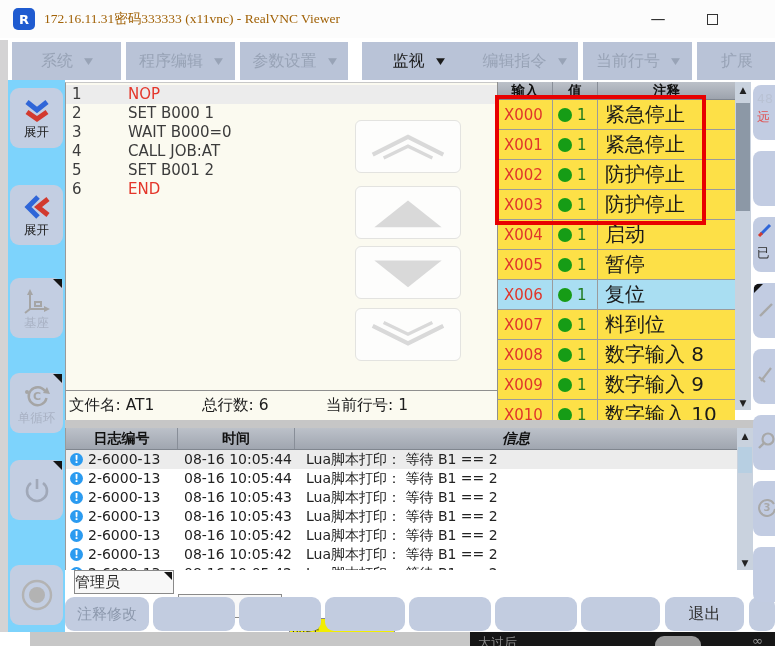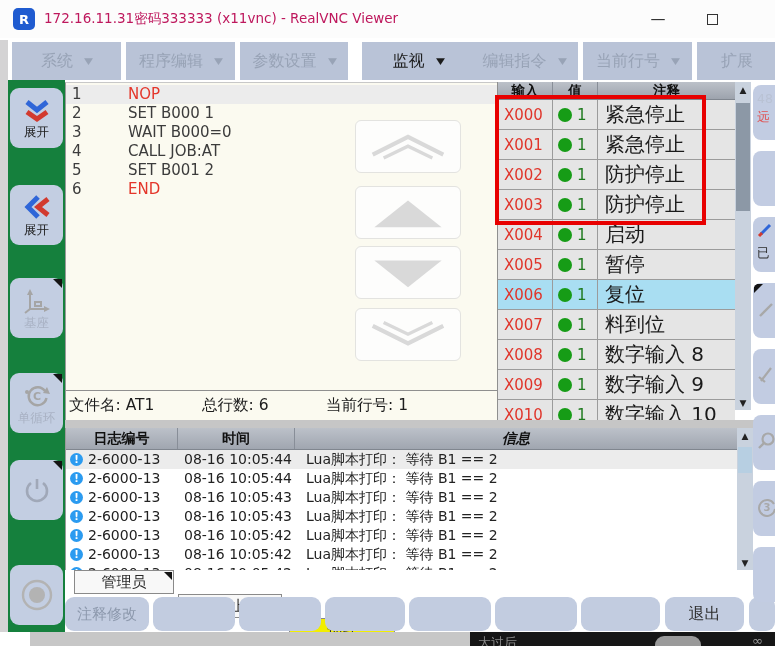--- a/index.html
+++ b/index.html
@@ -8,34 +8,34 @@
     position:relative; width:775px; height:646px; background:#ffffff;
     font-family:"DejaVu Sans","Liberation Sans",sans-serif; overflow:hidden;
     outline:1px solid #a8a8a8;
   }
   .abs{ position:absolute; }
 
   
   .titlebar{ left:0; top:0; width:775px; height:38px; background:#fcfcfc; }
   .vnc-icon{ left:13px; top:8px; width:22px; height:22px; background:#1f5bd0; border-radius:5px;
     color:#fff; font-weight:bold; font-size:13px; display:flex; align-items:center; justify-content:center; }
-  .win-title{ left:44px; top:10px; font-size:13.5px; color:#be185d; white-space:nowrap; }
+  .win-title{ left:44px; top:10px; font-size:13.5px; color:#a16207; white-space:nowrap;font-family:Liberation Serif, serif; }
   .win-btn{ top:0; height:38px; width:44px; display:flex; align-items:center; justify-content:center; color:#333; font-size:15px; }
   .max-box{ width:11px; height:11px; border:1.5px solid #333; }
 
   
   .menubar{ left:0; top:38px; width:775px; height:44px; background:#ffffff; }
   .menu-btn{ top:4px; height:38px; background:#b9c3d7; display:flex; align-items:center; justify-content:center;
     gap:12px; font-size:16px; color:#98a3b6; cursor:default; }
   .menu-btn.active{ color:#1b1b1b; }
   .menu-arrow{ font-size:9px; transform:scaleX(1.3); }
 
   
   .left-strip{ left:0; top:40px; width:8px; height:592px; background:#d4d3d4; }
-  .sidebar{ left:8px; top:80px; width:57px; height:552px; background:#15803d; }
+  .sidebar{ left:8px; top:80px; width:57px; height:552px; background:#7dd3fc; }
   .side-btn{ left:2px; width:53px; height:60px; background:#c3cee2; border-radius:9px;
     display:flex; flex-direction:column; align-items:center; justify-content:center; gap:2px; }
   .side-btn .lbl{ font-size:12.5px; color:#1c1c1c; line-height:13px; }
   .side-btn.disabled .lbl{ color:#a9b2c4; }
   .ctr{ position:absolute; top:1px; right:1px; width:0; height:0;
     border-left:9px solid transparent; border-top:9px solid #141414; }
   .ctr.tl{ right:auto; left:1px; border-left:none; border-right:9px solid transparent; }
 
   
   .program{ left:65px; top:82px; width:432px; height:308px; background:#fbfaf0;
@@ -53,21 +53,21 @@
   .fileinfo span{ position:absolute; top:4px; white-space:nowrap; }
 
   
   .io-panel{ left:497px; top:82px; width:238px; height:338px; background:#fff;
     border-left:1px solid #8f8f8f; overflow:hidden; }
   .io-header{ position:absolute; left:0; top:0; width:238px; height:18px;
     background:linear-gradient(#bcc1c9,#9da3ad); border-bottom:1px solid #80868f; display:flex; }
   .io-header div{ font-size:13.5px; font-weight:bold; color:#101010; text-align:center; line-height:17px;
     border-right:1px solid #888e98; }
   .io-rows{ position:absolute; left:0; top:18px; width:238px; }
-  .io-row{ display:flex; height:30px; border-bottom:1px solid #9b9b9b; background:#e5e5e5; }
+  .io-row{ display:flex; height:30px; border-bottom:1px solid #9b9b9b; background:#fde047; }
   .io-row.hl{ background:#a9def2; }
   .io-row > div{ border-right:1px solid #9b9b9b; display:flex; align-items:center; }
   .io-c1{ width:55px; color:#e0352b; font-size:15px; padding-left:6px; }
   .io-c2{ width:45px; font-size:15px; color:#1d7a1d; gap:5px; padding-left:5px; }
   .io-c3{ width:138px; font-size:20px; color:#1a1a1a; padding-left:7px; }
   .dot{ width:14px; height:14px; border-radius:50%; background:#169c16; flex:0 0 auto; }
   .annotation{ left:495px; top:95px; width:211px; height:130px; border:4px solid #e80000; pointer-events:none; z-index:30; }
 
   
   .sbar{ background:#c9d2de; }
@@ -91,21 +91,21 @@
   .log-row.sel{ background:#ececec; }
   .log-row .info-ic{ position:absolute; left:4px; top:3px; width:13px; height:13px; border-radius:50%;
     background:#2b9bf0; color:#fff; font-size:10px; font-weight:bold; text-align:center; line-height:13px; }
   .log-row .lid{ position:absolute; left:22px; }
   .log-row .ltime{ position:absolute; left:118px; }
   .log-row .lmsg{ position:absolute; left:240px; }
 
   
   .statusbar{ left:65px; top:570px; width:710px; height:24px; background:#fff; }
   .seg{ position:relative; top:0; height:24px; background:#f8f8f8; border:1px solid #8a8a8a;
-    font-size:15px; color:#2a2a2a; display:flex; align-items:center; justify-content:center; white-space:nowrap; }
+    font-size:15px; color:#2a2a2a; display:flex; align-items:center; justify-content:flex-start; white-space:nowrap; }
   .seg.yellow{ background:#f2ee00; }
   .seg.speed{ background:#8f8f8f; color:#c6c6c6; font-size:13.5px; }
   .seg .ctr{ border-top-width:8px; border-left-width:8px; }
 
   
   .bbtn{ top:597px; height:34px; background:#c2cce0; border-radius:9px;
     display:flex; align-items:center; justify-content:center; font-size:15px; color:#8d99ad; }
   .bbtn.dark{ color:#2e2e2e; font-size:16px; }
 
   

